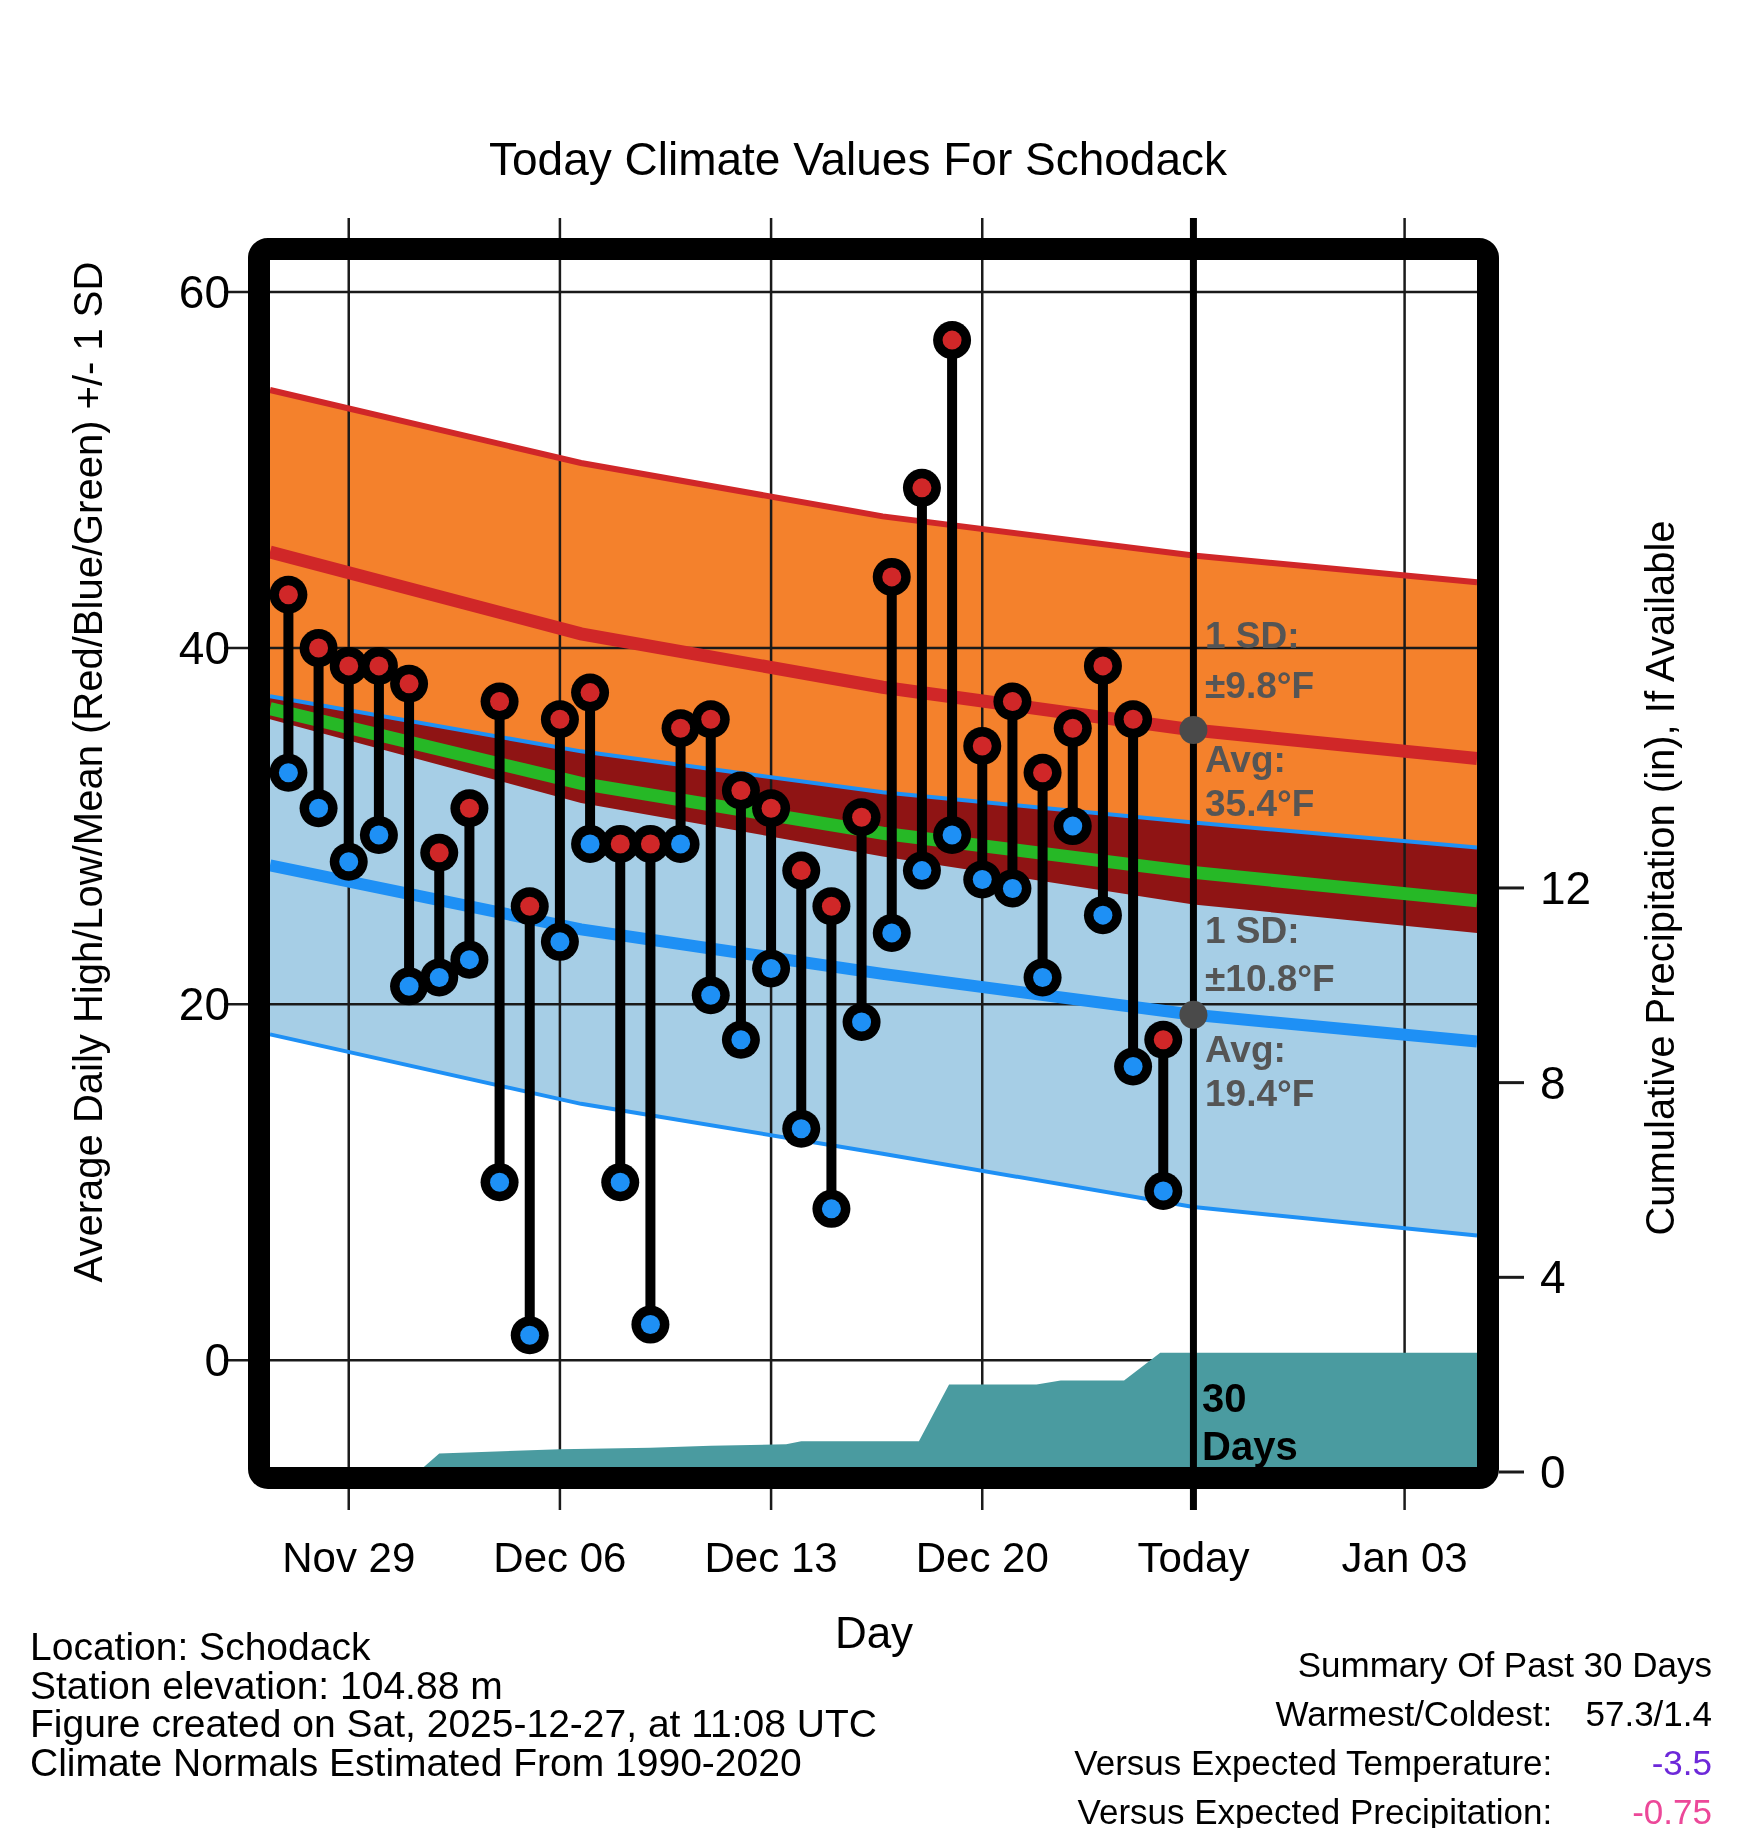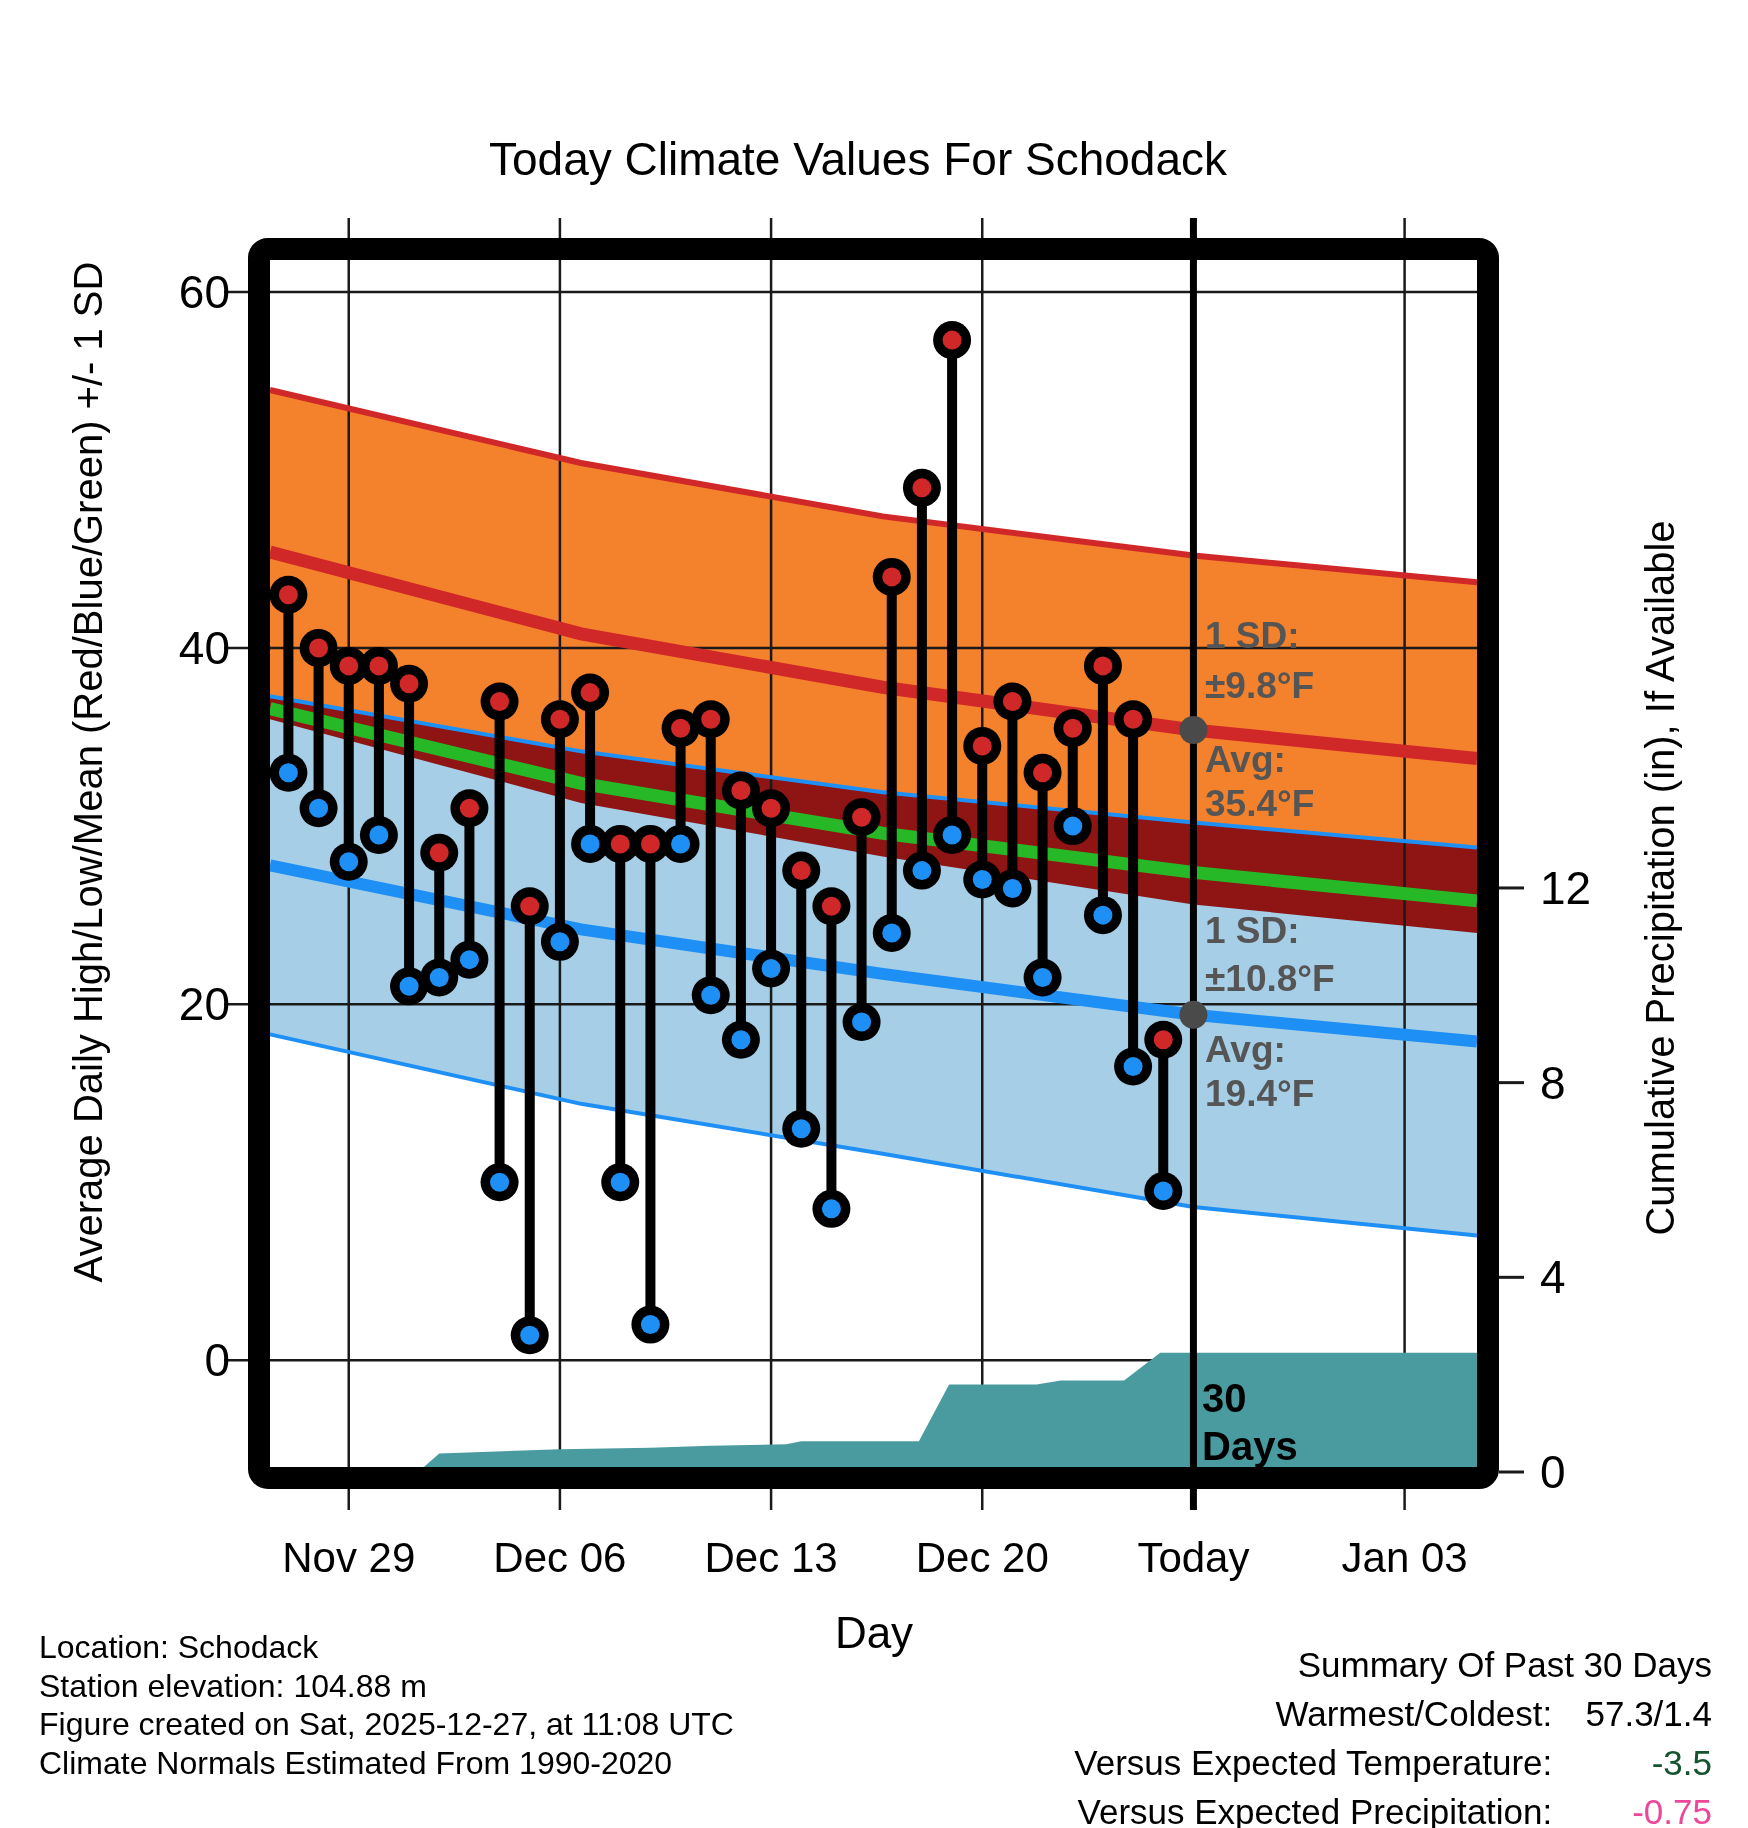--- a/index.html
+++ b/index.html
@@ -3,21 +3,21 @@
 <meta charset="utf-8">
 <style>
   html,body{margin:0;padding:0;background:#fff;}
   body{width:1748px;height:1828px;position:relative;font-family:"Liberation Sans",sans-serif;color:#000;overflow:hidden;}
   .abs{position:absolute;white-space:nowrap;}
   #chart-title{left:858px;top:132px;transform:translateX(-50%);font-size:46px;}
   #ylabel-left{left:88px;top:772px;transform:translate(-50%,-50%) rotate(-90deg);font-size:40px;}
   #ylabel-right{left:1660px;top:878px;transform:translate(-50%,-50%) rotate(-90deg);font-size:40px;}
   #xlabel{left:874px;top:1608px;transform:translateX(-50%);font-size:44px;}
   #svg-holder{left:0;top:0;width:1748px;height:1828px;}
-  #footer-left{left:30px;top:1628px;font-size:32px;line-height:38.5px;margin-left:9px;}
+  #footer-left{left:30px;top:1628px;font-size:39px;line-height:38.5px;}
   #summary{right:36px;top:1622px;text-align:right;font-size:35px;line-height:49px;margin-top:18px;}
   #summary .val{display:inline-block;min-width:150px;}
   #summary .bold{font-weight:normal;}
 </style>
 </head>
 <body>
 
 <div class="abs" id="svg-holder"><svg width="1748" height="1828" viewBox="0 0 1748 1828" xmlns="http://www.w3.org/2000/svg">
       <path d="M270 389.957227138643 L 581.0264933766558 462.94690265486736 L 882.7010747313171 516.3539823008849 L 1193.4258935266184 555.5191740412978 L 1477 582.2227138643067 L 1477 932.929203539823 L 1193.4258935266184 904.4454277286136 L 882.7010747313171 856.3790560471977 L 581.0264933766558 802.97197640118 L 270 719.3008849557522 Z" fill="#f4812c"></path>
       <path d="M270 696.1578171091446 L 581.0264933766558 751.3451327433628 L 882.7010747313171 792.2905604719764 L 1193.4258935266184 822.5545722713863 L 1477 847.4778761061947 L 1477 1235.5693215339234 L 1193.4258935266184 1207.085545722714 L 882.7010747313171 1153.6784660766962 L 581.0264933766558 1103.8318584070796 L 270 1034.4026548672566 Z" fill="#a6cee6"></path>
@@ -235,19 +235,19 @@
 </div>
 
 <div class="abs" id="summary">
   <div>Summary Of Past 30 Days</div>
   <div>
     <span>Warmest/Coldest:</span>
     <span class="val bold">57.3/1.4</span>
   </div>
   <div>
     <span>Versus Expected Temperature:</span>
-    <span class="val bold" id="vs-temp-val" style="color: #14532d;">-3.5</span>
+    <span class="val bold" id="vs-temp-val" style="color: #6d28d9;">-3.5</span>
   </div>
   <div>
     <span>Versus Expected Precipitation:</span>
     <span class="val bold" id="vs-precip-val" style="color: #ec4899;">-0.75</span>
   </div>
 </div>
 
 </body></html>

